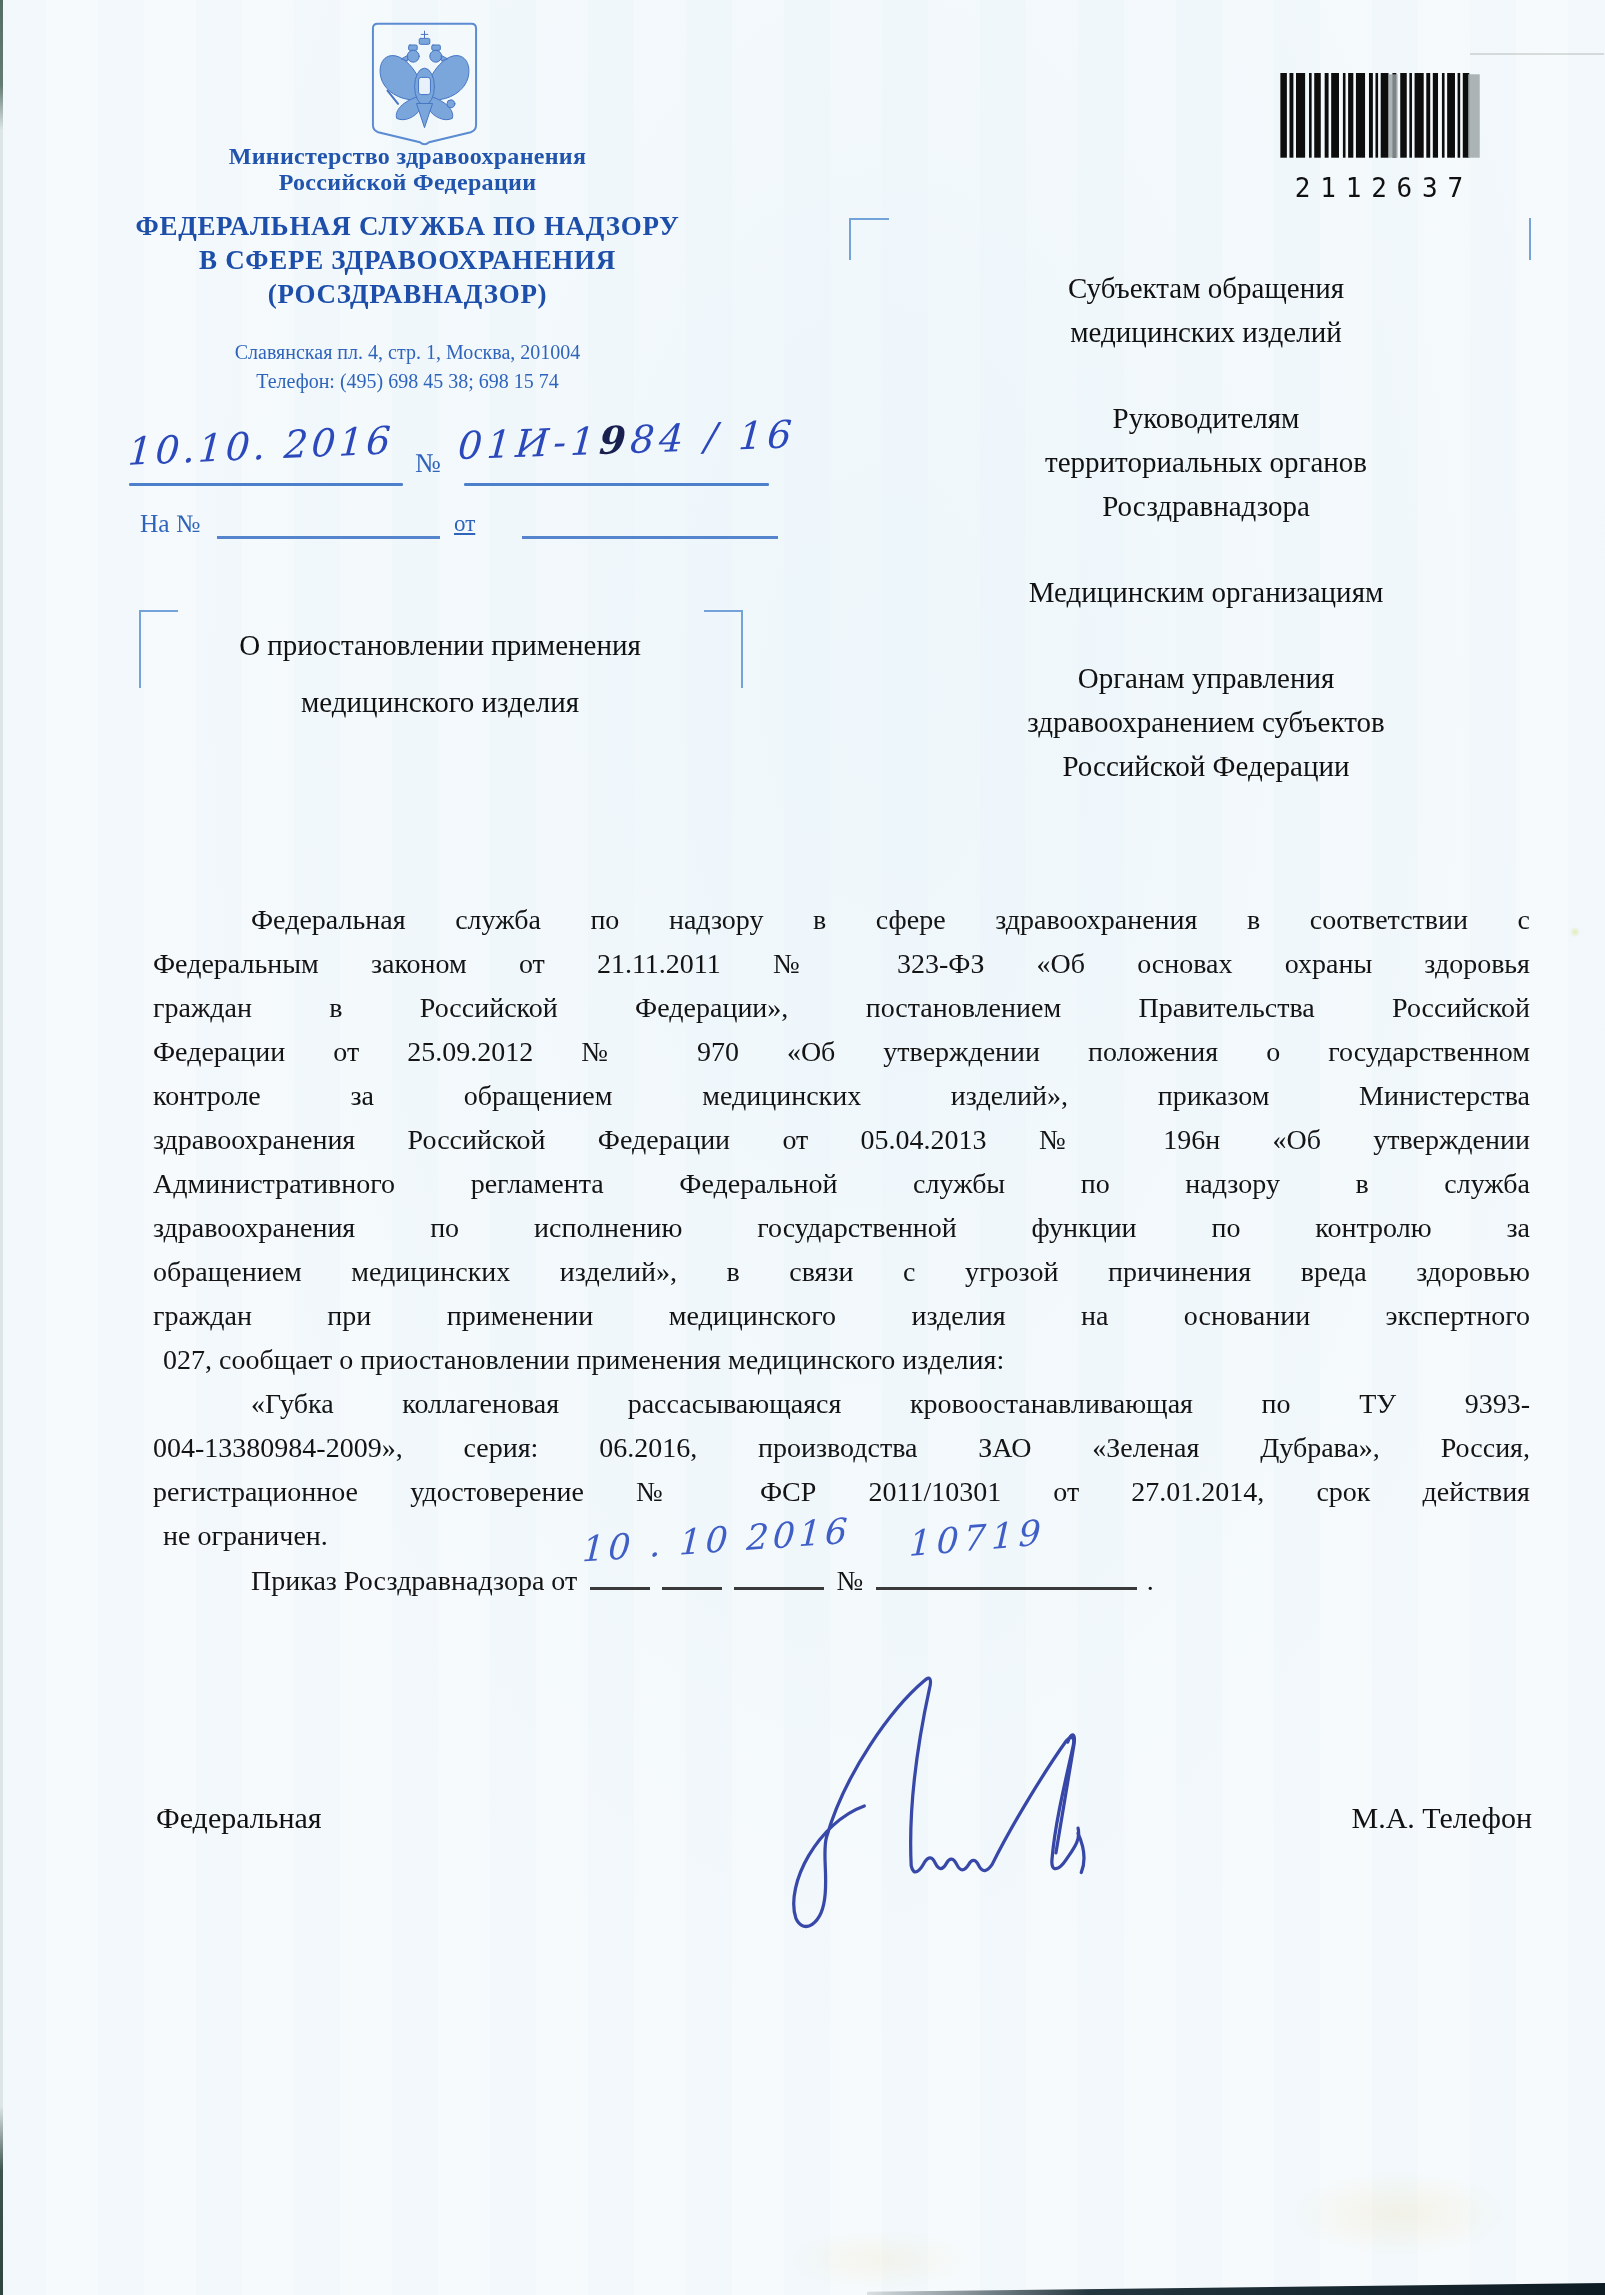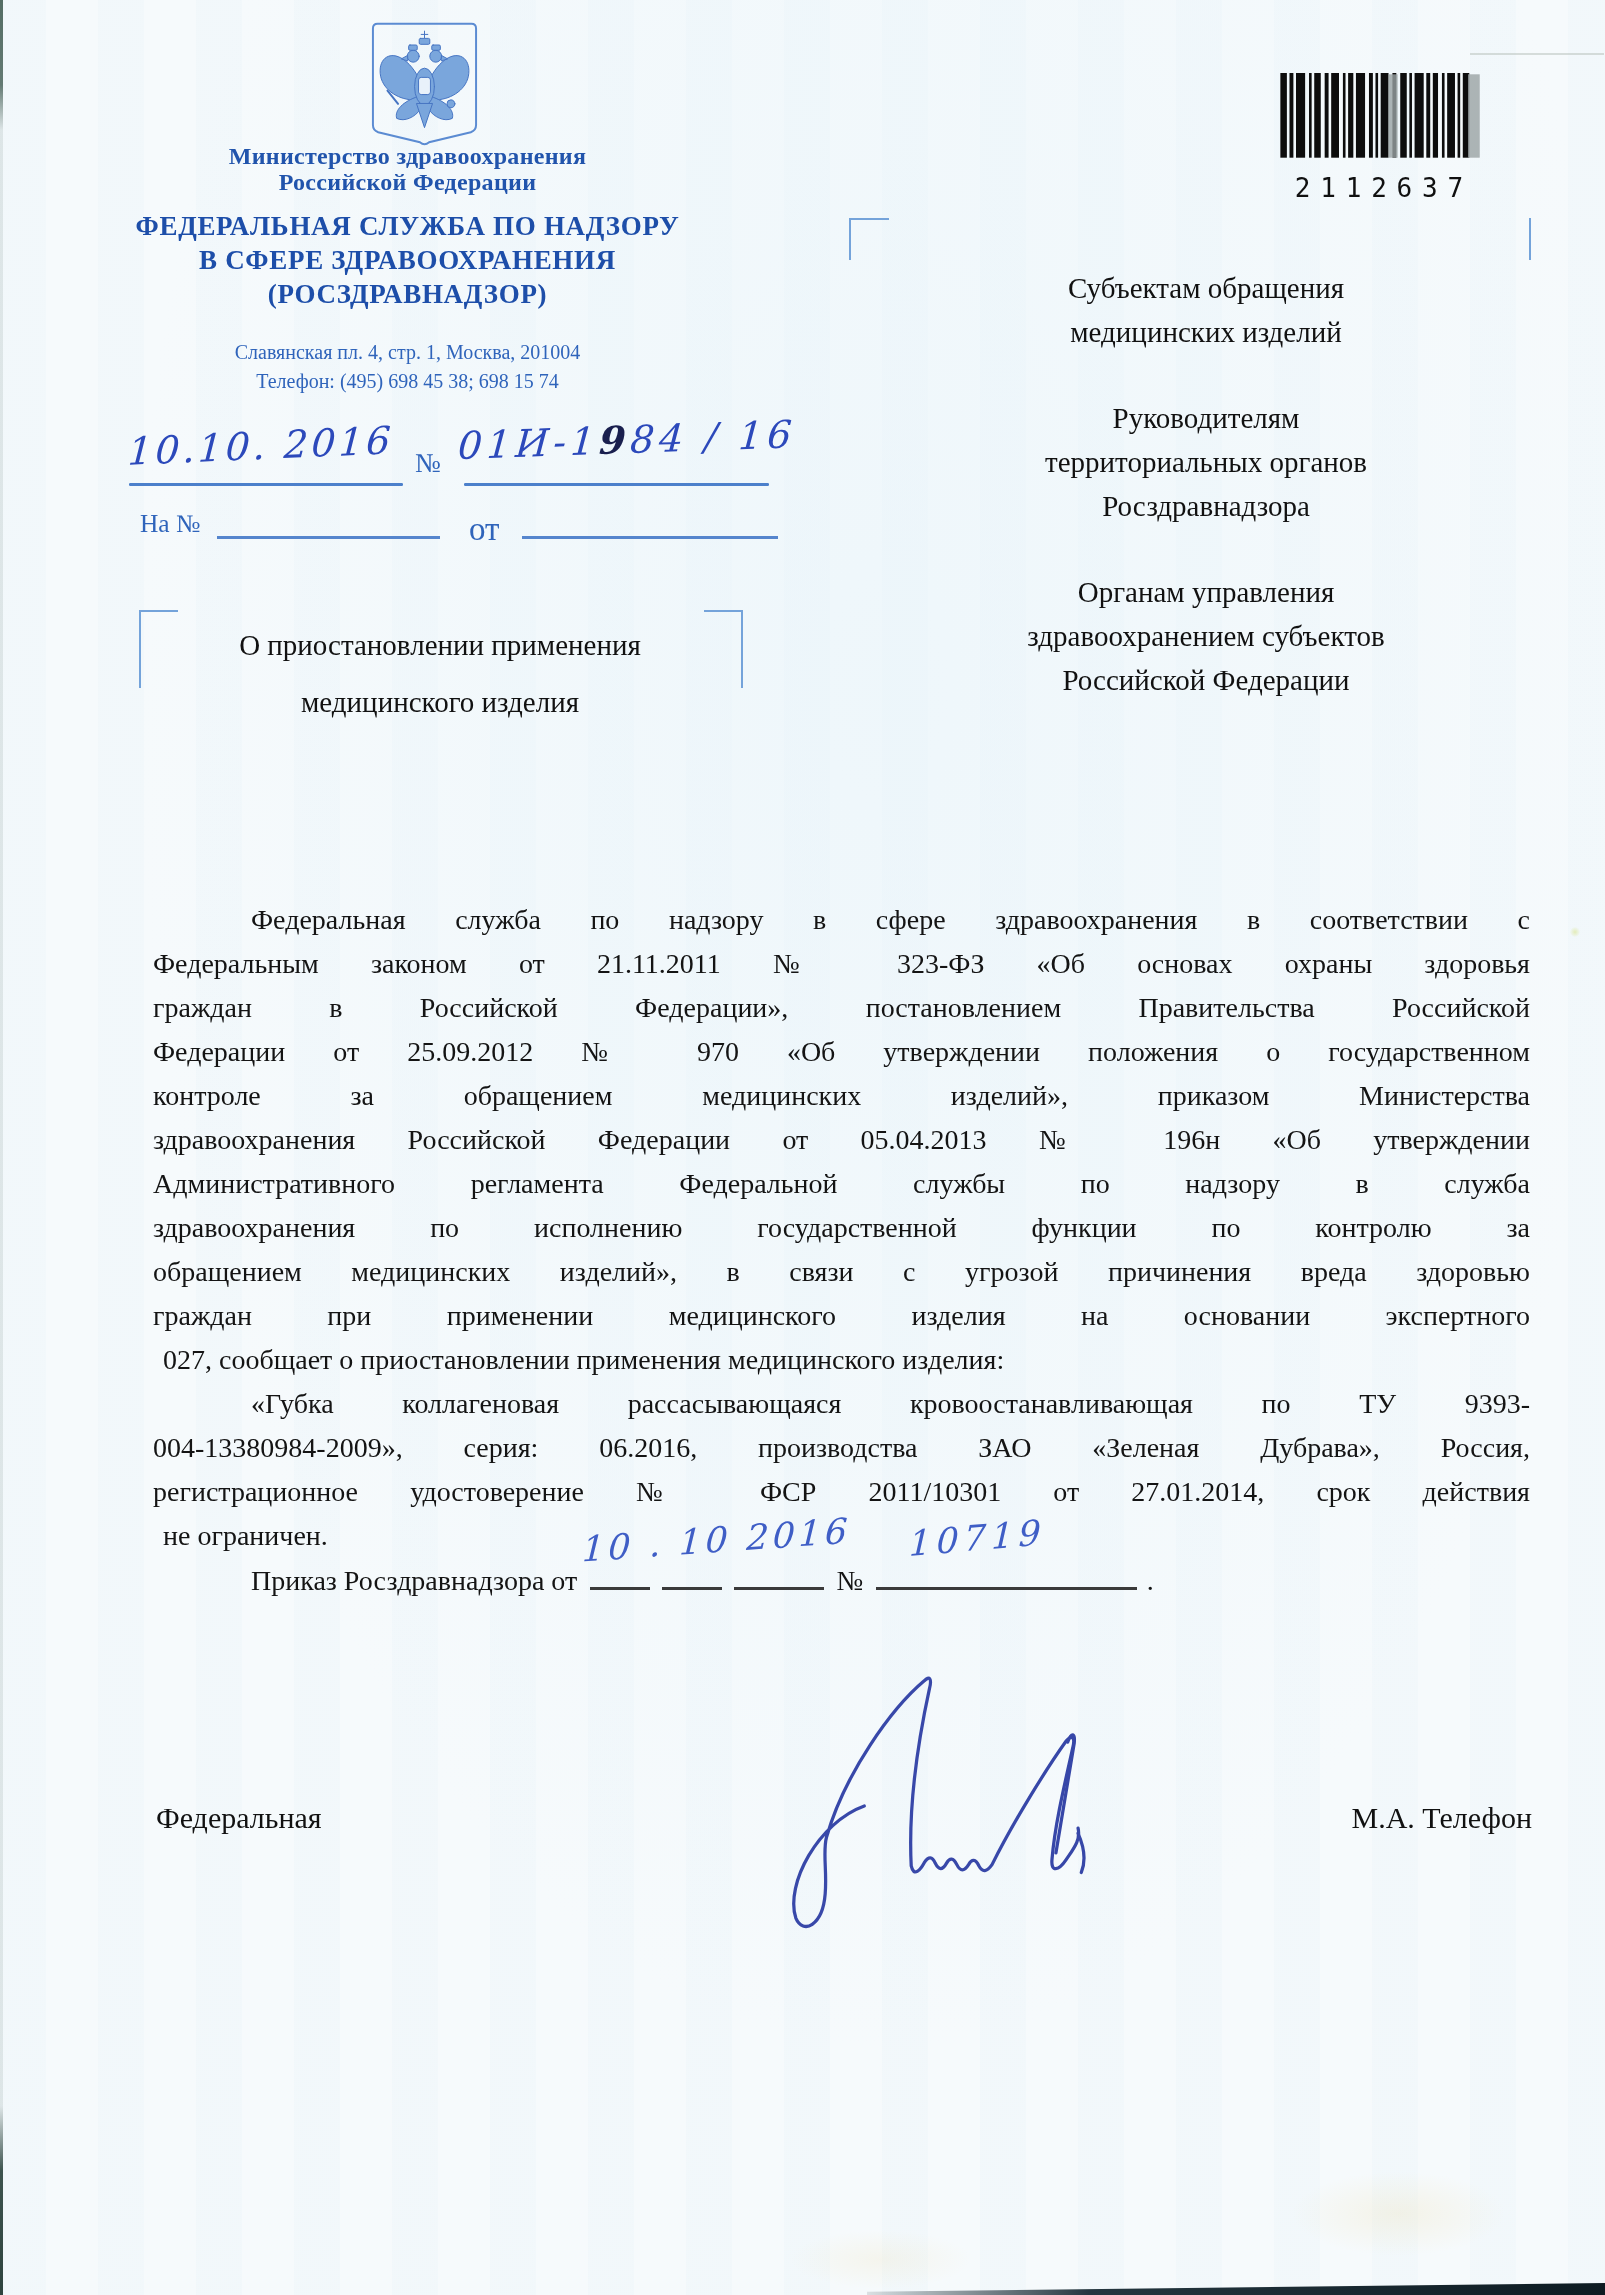--- a/index.html
+++ b/index.html
@@ -23,21 +23,21 @@
   
   .hw{font-family:"DejaVu Serif",serif;font-style:italic;color:#2c49bb;}
   .date-hw{left:128px;top:424px;font-size:38px;letter-spacing:3.3px;transform:rotate(-2.5deg) skewX(-6deg);}
   .date-line{left:129px;top:483px;width:274px;height:3.3px;background:#4c80cb;border-radius:1.3px;}
   .no-sign{left:415px;top:448px;font-size:27px;color:#2f64bb;}
   .num-hw{left:458px;top:417px;font-size:38px;letter-spacing:4.6px;transform:rotate(-2deg) skewX(-6deg);white-space:nowrap;}
   .num-hw .over{color:#191f4e;font-weight:bold;}
   .num-line{left:464px;top:483px;width:305px;height:3.3px;background:#4c80cb;border-radius:1.3px;}
   .reply-label{left:140px;top:509px;font-size:25.4px;color:#2f64bb;}
   .reply-line1{left:217px;top:536px;width:223px;height:2.6px;background:#5585cd;}
-  .reply-from{left:469px;top:511px;font-size:33px;color:#2f64bb;}
+  .reply-from{left:454px;top:511px;font-size:23px;color:#2f64bb;text-decoration:underline;}
   .reply-line2{left:522px;top:536px;width:256px;height:2.6px;background:#5585cd;}
   
   .barcode{left:1279px;top:73px;width:209px;height:121px;}
   .barcode-digits{position:absolute;left:3.9px;top:100px;width:202px;text-align:center;
     font-family:"DejaVu Sans Mono",monospace;font-size:26px;letter-spacing:9.8px;color:#101010;}
   .crl{left:849px;top:218px;width:38px;height:40px;border-top:2px solid #74a3da;border-left:2px solid #74a3da;}
   .crr{left:1529px;top:218px;width:2px;height:42px;background:#74a3da;}
   .csl{left:139px;top:610px;width:37px;height:76px;border-top:2px solid #74a3da;border-left:2px solid #74a3da;}
   .csr{left:704px;top:610px;width:37px;height:76px;border-top:2px solid #74a3da;border-right:2px solid #74a3da;}
   
@@ -171,20 +171,23 @@
     <div class="rgroup">
         <div class="rline">Субъектам обращения</div>
         <div class="rline">медицинских изделий</div>
       </div>
     <div class="rgroup">
         <div class="rline">Руководителям</div>
         <div class="rline">территориальных органов</div>
         <div class="rline">Росздравнадзора</div>
       </div>
     <div class="rgroup">
+        <div class="rline">Медицинским организациям</div>
+      </div>
+    <div class="rgroup">
         <div class="rline">Органам управления</div>
         <div class="rline">здравоохранением субъектов</div>
         <div class="rline">Российской Федерации</div>
       </div>
   </div>
 
   <div class="abs subject">
       <div class="subj-line">О приостановлении применения</div>
       <div class="subj-line">медицинского изделия</div>
     </div>

